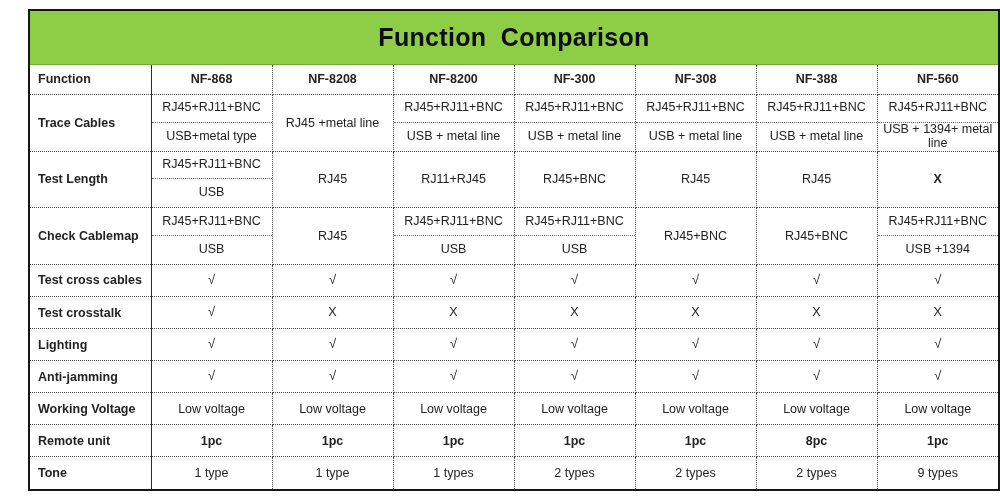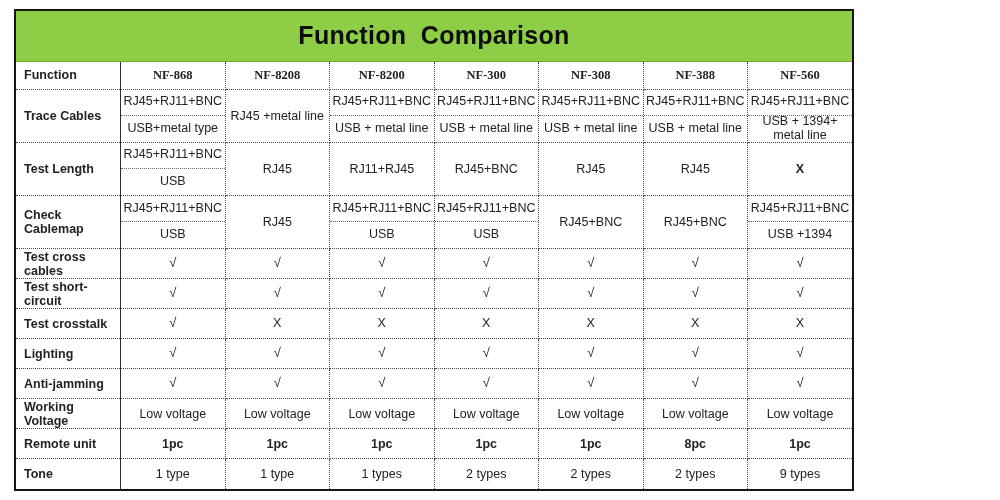--- a/index.html
+++ b/index.html
@@ -15,23 +15,23 @@
   }
   .page {
     position: relative;
     width: 1000px;
     height: 500px;
     background: #ffffff;
     box-sizing: border-box;
   }
   .table-wrap {
     position: absolute;
-    left: 14px;
+    left: 28px;
     top: 9px;
-    width: 840px;
+    width: 972px;
     height: 482px;
     border: 2px solid #161616;
     box-sizing: border-box;
     background: #ffffff;
   }
   table.cmp {
     width: 100%;
     height: 100%;
     border-collapse: collapse;
     table-layout: fixed;
@@ -77,21 +77,20 @@
     padding-left: 8px !important;
     color: #E8312A;
     font-weight: bold;
     font-size: 13px;
     border-right: 1px solid #2c2c2c !important;
   }
   .hdr-model {
     font-weight: bold;
     font-size: 12.5px;
     color: #1d1d1d;
-    font-family: Liberation Serif, serif;
   }
 
   
   .split {
     padding: 0 !important;
   }
   .split .half {
     height: 50%;
     display: flex;
     align-items: center;
@@ -241,44 +240,20 @@
               <span class="cell-txt mark">√</span>
             </td>
             <td style="width: 11.2%;">
               <span class="cell-txt mark">√</span>
             </td>
             <td style="width: 14%;">
               <span class="cell-txt mark">√</span>
             </td>
           </tr>
           <tr style="height: 30px;">
-            <td class="lbl" style="width: 19%;">Test short-circuit</td>
-            <td style="width: 12%;">
-              <span class="cell-txt mark">√</span>
-            </td>
-            <td style="width: 11.8%;">
-              <span class="cell-txt mark">√</span>
-            </td>
-            <td style="width: 11.8%;">
-              <span class="cell-txt mark">√</span>
-            </td>
-            <td style="width: 11.6%;">
-              <span class="cell-txt mark">√</span>
-            </td>
-            <td style="width: 11.6%;">
-              <span class="cell-txt mark">√</span>
-            </td>
-            <td style="width: 11.2%;">
-              <span class="cell-txt mark">√</span>
-            </td>
-            <td style="width: 14%;">
-              <span class="cell-txt mark">√</span>
-            </td>
-          </tr>
-          <tr style="height: 30px;">
             <td class="lbl" style="width: 19%; margin-top: 39px;">Test crosstalk</td>
             <td style="width: 12%;">
               <span class="cell-txt mark">√</span>
             </td>
             <td style="width: 11.8%;">
               <span class="cell-txt">X</span>
             </td>
             <td style="width: 11.8%;">
               <span class="cell-txt">X</span>
             </td>

